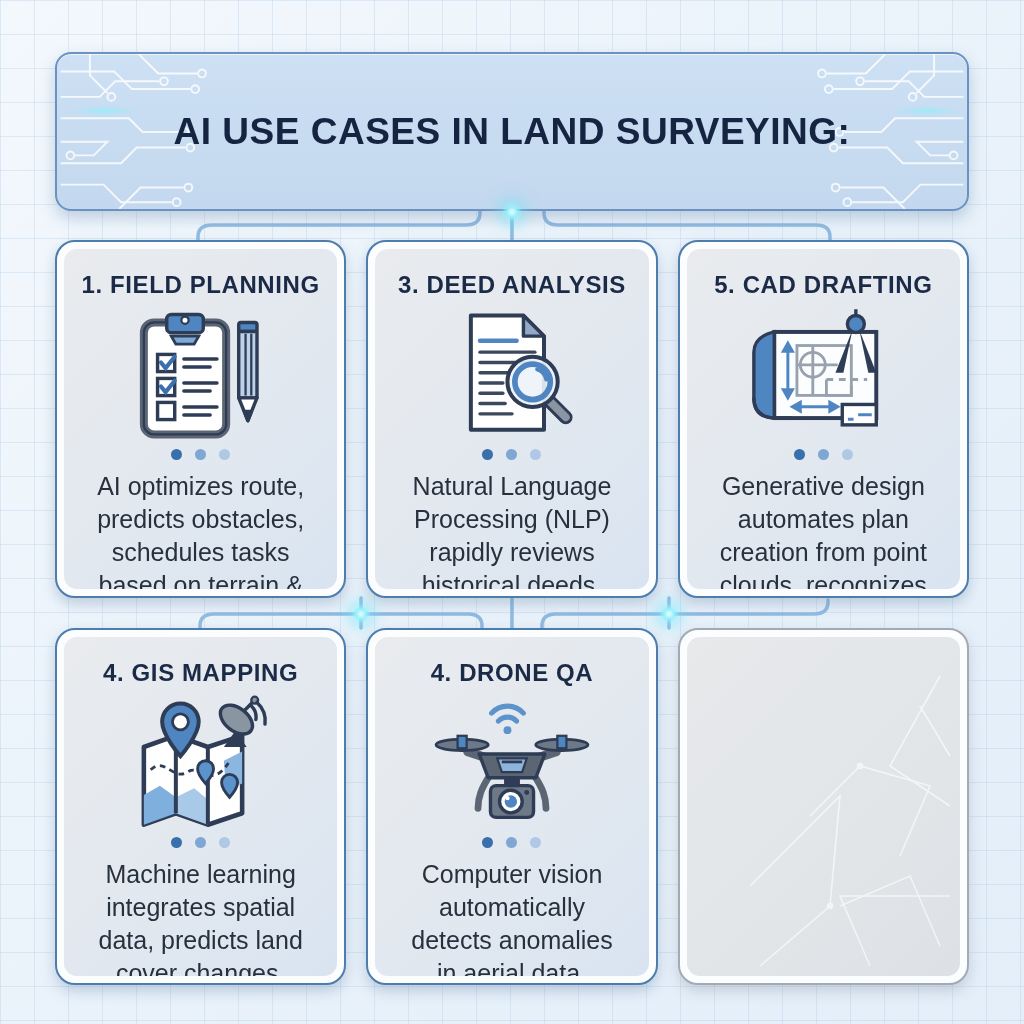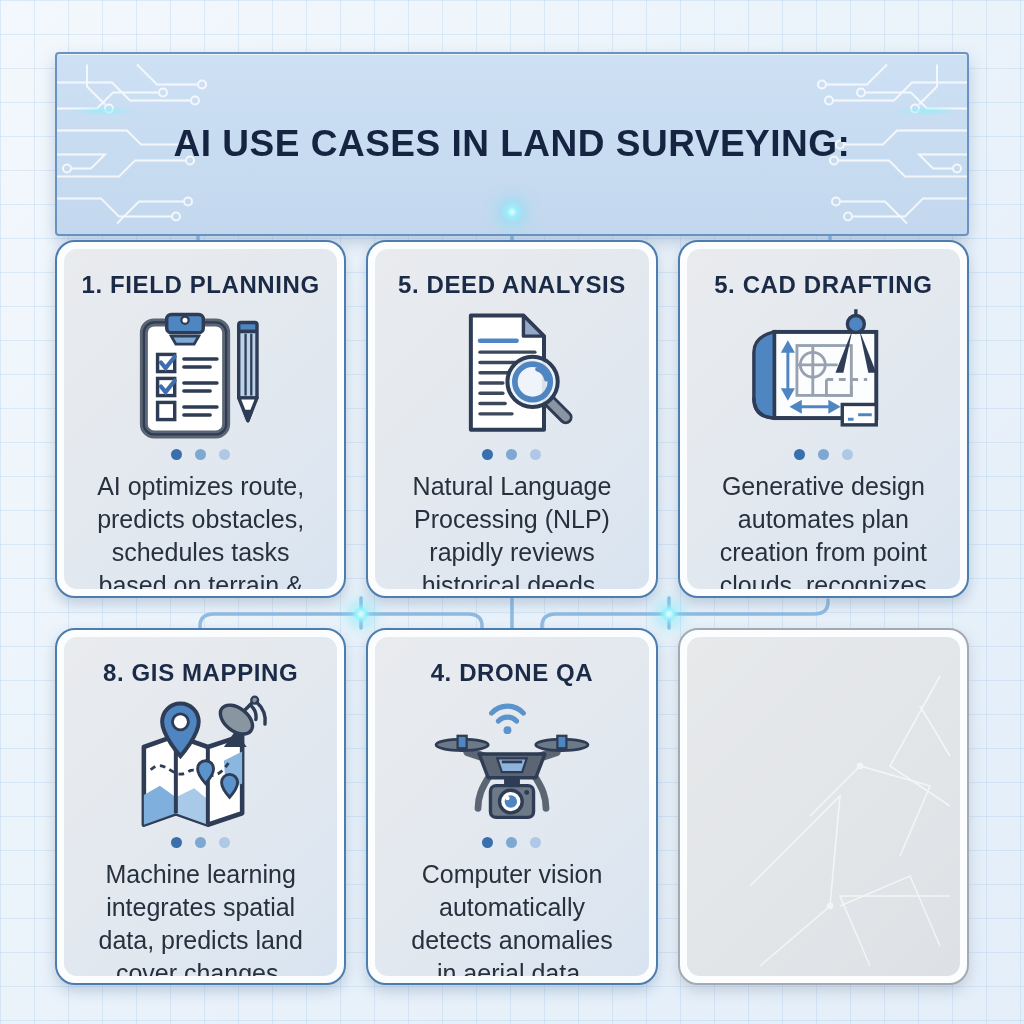--- a/index.html
+++ b/index.html
@@ -23,24 +23,24 @@
     box-shadow:0 0 14px 4px rgba(110,225,245,.55);
   }
   .glow-streak{
     position:absolute; z-index:6; width:70px; height:8px; border-radius:50%;
     background:radial-gradient(ellipse, rgba(140,240,250,.85) 0%, rgba(140,240,250,0) 70%);
     filter:blur(1px); transform:translate(-50%,-50%);
   }
 
   
   .header{
-    position:absolute; left:55px; top:52px; width:914px; height:184px; z-index:2;
+    position:absolute; left:55px; top:52px; width:914px; height:159px; z-index:2;
     background:linear-gradient(180deg,#cde0f4 0%, #c3d8ee 100%);
     border:2px solid #6a93c2;
-    border-radius:4px;
+    border-radius:16px;
     box-shadow:0 7px 16px rgba(95,130,170,.35), inset 0 1px 0 rgba(255,255,255,.6);
     overflow:hidden;
     display:flex; align-items:center; justify-content:center;
   }
   .circuit{ position:absolute; top:0; height:100%; opacity:.8; }
   .circuit.left{ left:0; }
   .circuit.right{ right:0; transform:scaleX(-1); }
   .header h1{
     position:relative; z-index:2; text-align:center;
     font-size:37px; line-height:52px; font-weight:700; letter-spacing:.5px;
@@ -195,21 +195,21 @@
           <span class="dot" style="background: rgb(58, 111, 173);"></span>
           <span class="dot" style="background: rgb(127, 167, 212);"></span>
           <span class="dot" style="background: rgb(174, 200, 230);"></span>
         </div>
       <p>AI optimizes route, predicts obstacles, schedules tasks based on terrain &amp; resource data.</p>
     </div>
   </section>
 
   <section class="card">
     <div class="card-inner">
-      <h2>5. DEED ANALYSIS</h2>
+      <h2>3. DEED ANALYSIS</h2>
       <div class="icon-area">
         <svg width="160" height="140" viewBox="0 0 140 120">
           <path d="M34,8 h46 l18,18 v82 h-64 z" fill="#ffffff" stroke="#2e3d55" stroke-width="3.5" stroke-linejoin="round"></path>
           <path d="M80,8 l18,18 h-18 z" fill="#93a9c6" stroke="#2e3d55" stroke-width="3" stroke-linejoin="round"></path>
           <g stroke-linecap="round">
             <line x1="42" y1="30" x2="74" y2="30" stroke="#4f86c2" stroke-width="4"></line>
             <line x1="42" y1="40" x2="90" y2="40" stroke="#3c495c" stroke-width="3"></line>
             <line x1="42" y1="49" x2="90" y2="49" stroke="#3c495c" stroke-width="3"></line>
             <line x1="42" y1="58" x2="66" y2="58" stroke="#3c495c" stroke-width="3"></line>
             <line x1="42" y1="67" x2="62" y2="67" stroke="#3c495c" stroke-width="3"></line>
@@ -278,21 +278,21 @@
           <span class="dot" style="background: rgb(58, 111, 173);"></span>
           <span class="dot" style="background: rgb(127, 167, 212);"></span>
           <span class="dot" style="background: rgb(174, 200, 230);"></span>
         </div>
       <p>Generative design automates plan creation from point clouds, recognizes symbols, improves layering &amp; standardization.</p>
     </div>
   </section>
 
   <section class="card">
     <div class="card-inner">
-      <h2>8. GIS MAPPING</h2>
+      <h2>4. GIS MAPPING</h2>
       <div class="icon-area">
         <svg width="160" height="140" viewBox="0 0 140 120">
 
           <path d="M20,46 L48,36 L76,46 L106,36 L106,104 L76,114 L48,104 L20,114 Z" fill="#ffffff" stroke="#2e3d55" stroke-width="4" stroke-linejoin="round"></path>
           <polygon points="20,88 34,80 48,90 48,104 20,114" fill="#7fb0dd"></polygon>
           <polygon points="48,90 64,82 76,92 76,114 48,104" fill="#a9c9e8"></polygon>
           <polygon points="90,58 106,50 106,78 92,84" fill="#8bb6e0"></polygon>
           <line x1="48" y1="36" x2="48" y2="104" stroke="#2e3d55" stroke-width="3.5"></line>
           <line x1="76" y1="46" x2="76" y2="114" stroke="#2e3d55" stroke-width="3.5"></line>
           <path d="M26,66 C38,54 46,76 58,68 S78,84 94,60" fill="none" stroke="#2e3d55" stroke-width="2.5" stroke-dasharray="5 4"></path>

